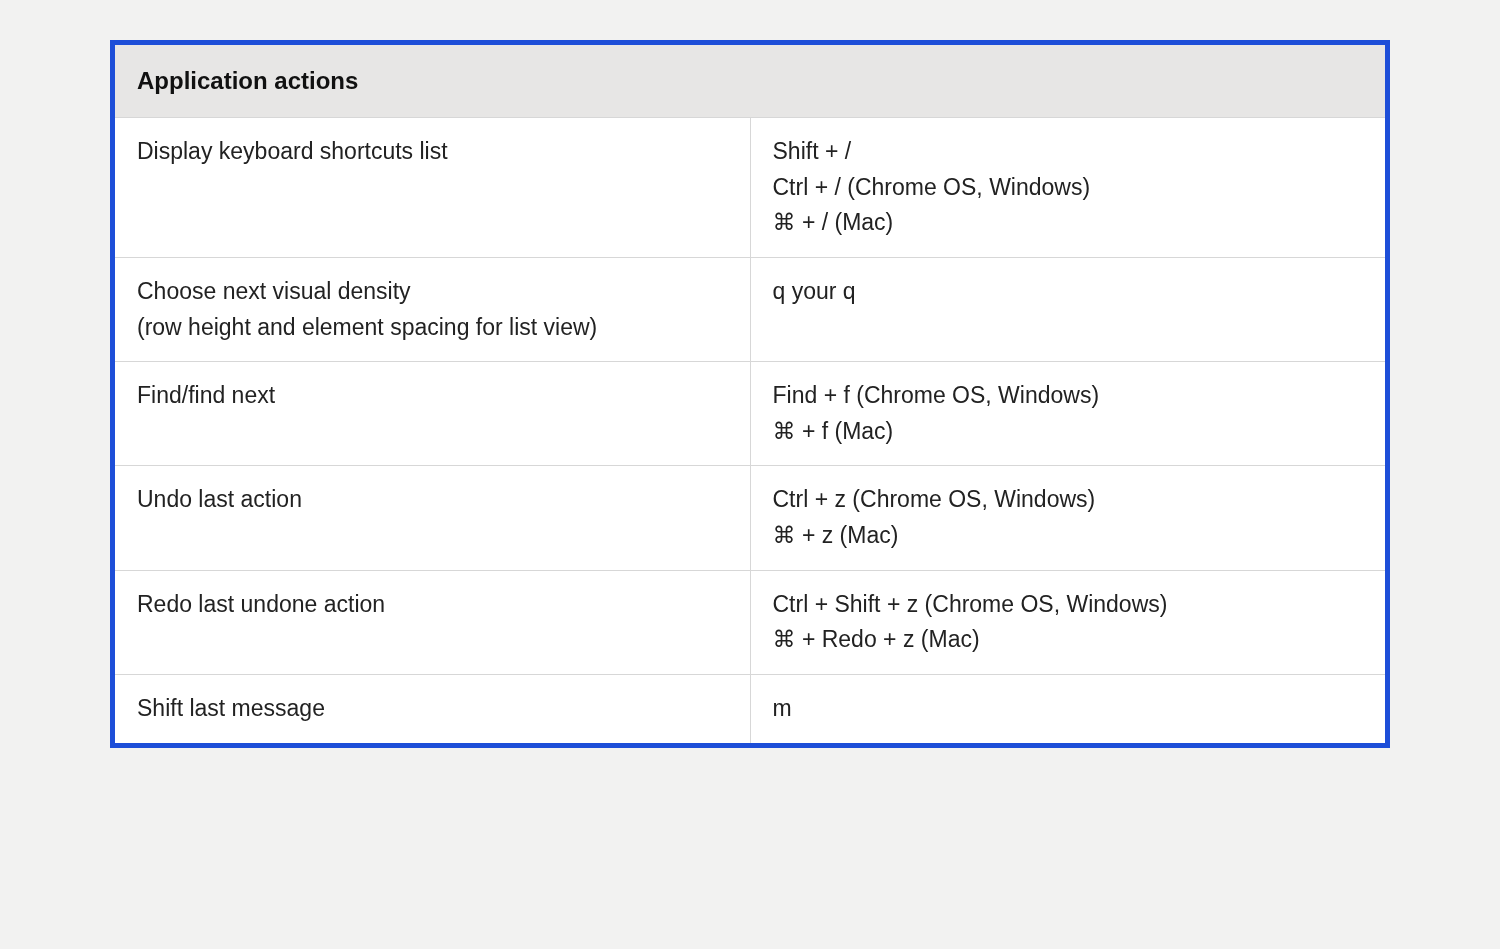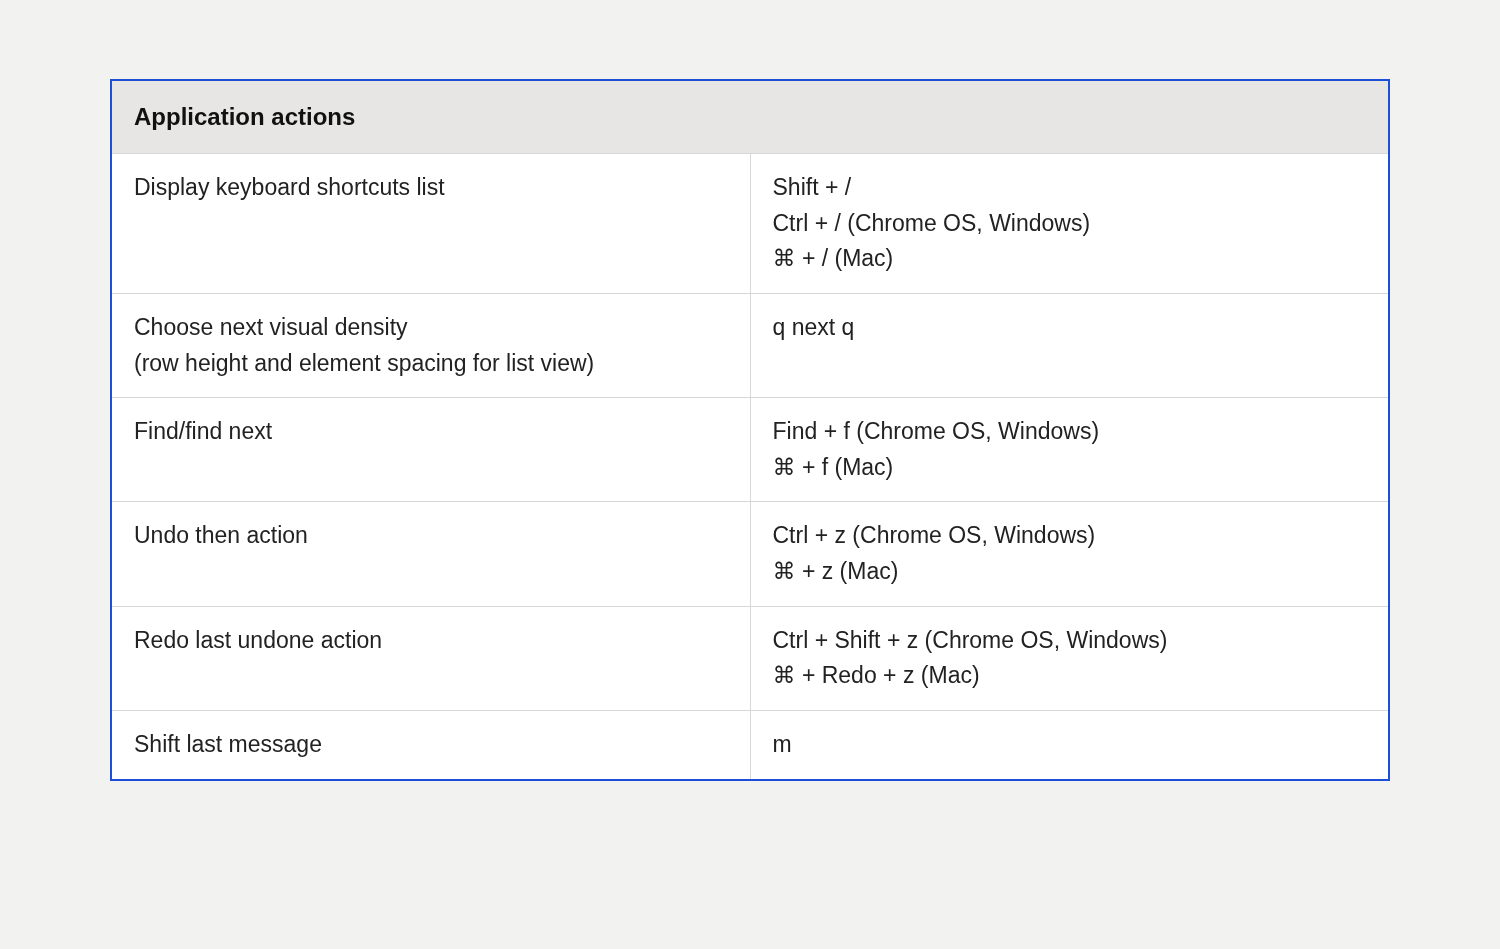--- a/index.html
+++ b/index.html
@@ -14,23 +14,22 @@
   .page {
     width: 1500px;
     height: 949px;
     box-sizing: border-box;
     padding: 40px 110px 40px 110px;
   }
   table.shortcuts {
     border-collapse: collapse;
     width: 100%;
     background: #fff;
-    border: 2px solid #1d4ed8;
+    border: 5px solid #1d4ed8;
     table-layout: fixed;
-    margin-top: 39px;
   }
   table.shortcuts thead th {
     background: #e7e6e5;
     text-align: left;
     font-size: 24px;
     font-weight: 700;
     padding: 22px 22px;
     border: 1px solid #d7d7d7;
     color: #111;
   }
@@ -67,32 +66,32 @@
           <td>Display keyboard shortcuts list</td>
           <td>
             <span class="sc-line"><span class="kbd">Shift + /</span></span>
             <span class="sc-line"><span class="kbd">Ctrl + /</span><span class="plain"> (Chrome OS, Windows)</span></span>
             <span class="sc-line"><span class="kbd">⌘ + /</span><span class="plain"> (Mac)</span></span>
           </td>
         </tr>
         <tr>
           <td>Choose next visual density<br>(row height and element spacing for list view)</td>
           <td>
-            <span class="sc-line"><span class="kbd">q</span><span class="plain"> next </span><span class="kbd">q</span></span>
+            <span class="sc-line"><span class="kbd">q</span><span class="plain"> your </span><span class="kbd">q</span></span>
           </td>
         </tr>
         <tr>
           <td>Find/find next</td>
           <td>
             <span class="sc-line"><span class="kbd">Find + f</span><span class="plain"> (Chrome OS, Windows)</span></span>
             <span class="sc-line"><span class="kbd">⌘ + f</span><span class="plain"> (Mac)</span></span>
           </td>
         </tr>
         <tr>
-          <td>Undo then action</td>
+          <td>Undo last action</td>
           <td>
             <span class="sc-line"><span class="kbd">Ctrl + z</span><span class="plain"> (Chrome OS, Windows)</span></span>
             <span class="sc-line"><span class="kbd">⌘ + z</span><span class="plain"> (Mac)</span></span>
           </td>
         </tr>
         <tr>
           <td>Redo last undone action</td>
           <td>
             <span class="sc-line"><span class="kbd">Ctrl + Shift + z</span><span class="plain"> (Chrome OS, Windows)</span></span>
             <span class="sc-line"><span class="kbd">⌘ + Redo + z</span><span class="plain"> (Mac)</span></span>

